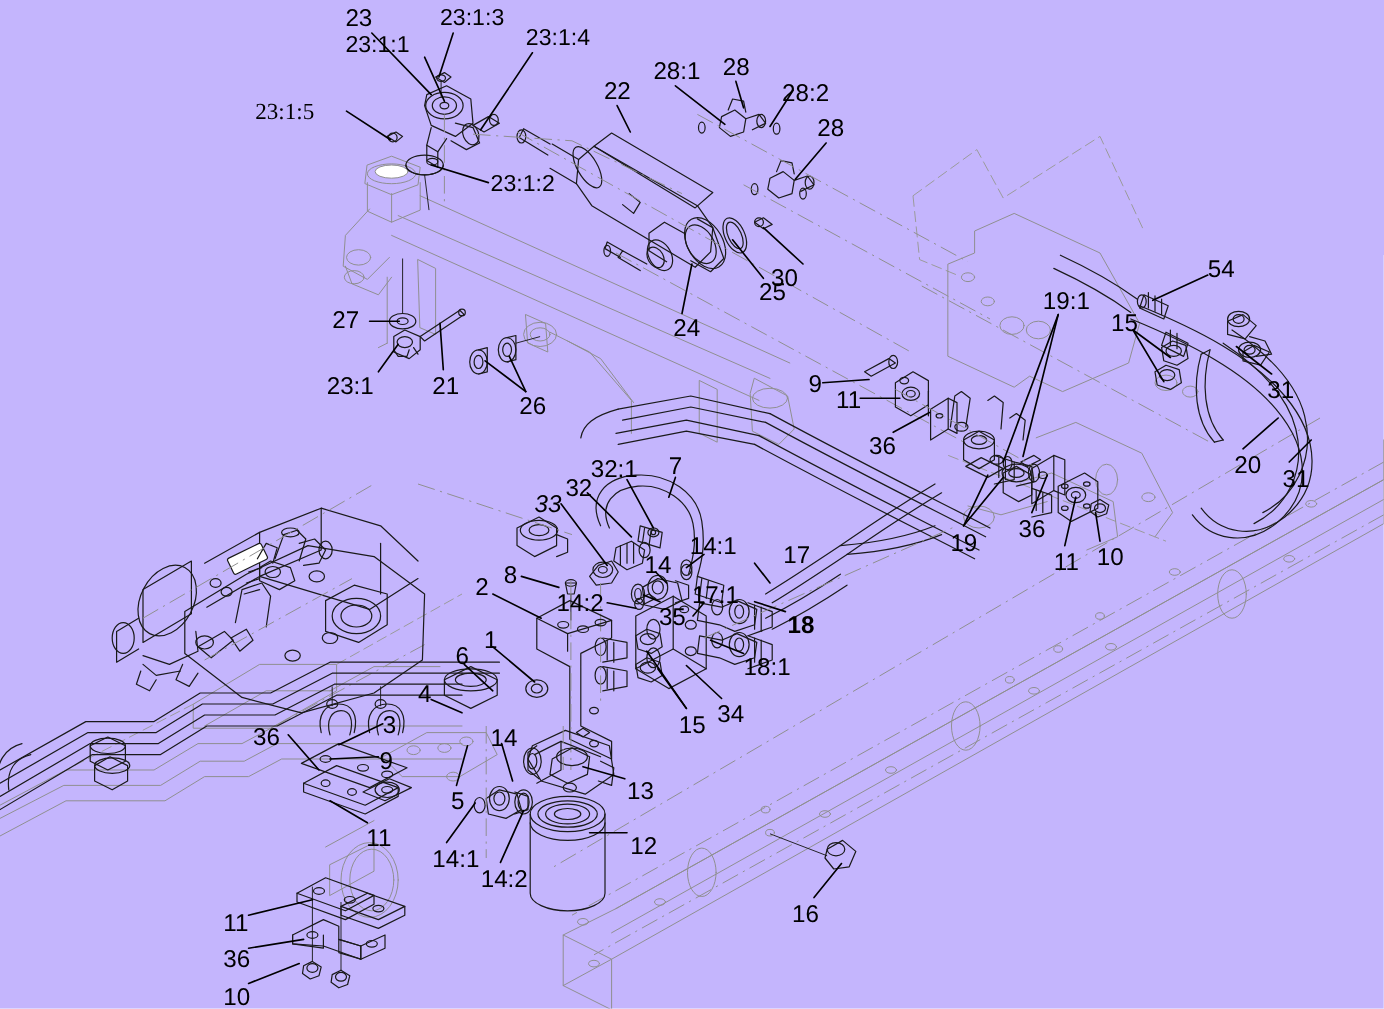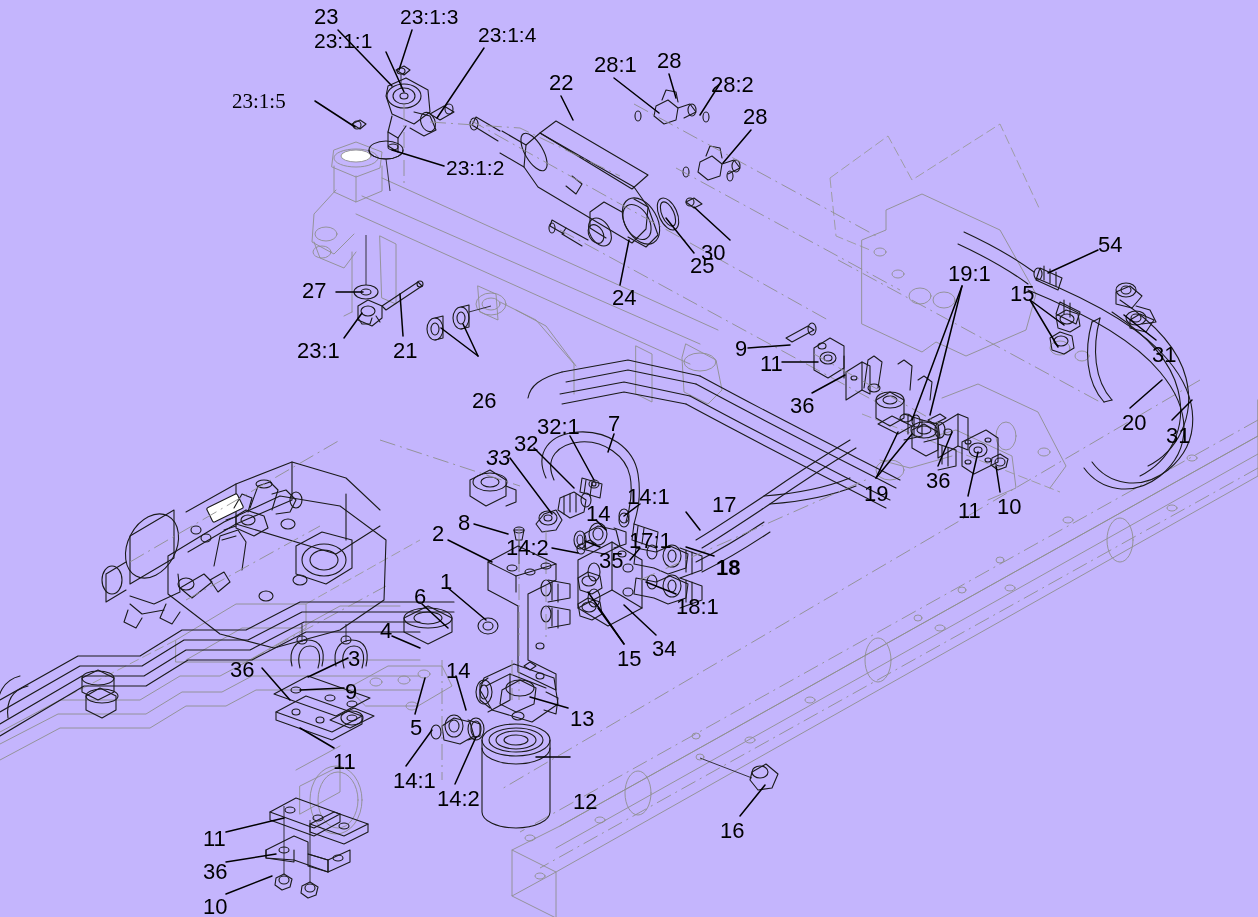--- a/index.html
+++ b/index.html
@@ -655,21 +655,21 @@
       <div class="callout" style="left: 594px; top: 54px;">28:1</div>
       <div class="callout" style="left: 657px; top: 50px;">28</div>
       <div class="callout" style="left: 711px; top: 58px; margin-top: 16px;">28:2</div>
       <div class="callout" style="left: 743px; top: 106px;">28</div>
       <div class="callout" style="left: 701px; top: 242px;">30</div>
       <div class="callout" style="left: 690px; top: 255px;">25</div>
       <div class="callout" style="left: 612px; top: 287px;">24</div>
       <div class="callout" style="left: 302px; top: 280px;">27</div>
       <div class="callout" style="left: 297px; top: 340px;">23:1</div>
       <div class="callout" style="left: 393px; top: 340px;">21</div>
-      <div class="callout" style="left: 472px; top: 358px; margin-top: 32px;">26</div>
+      <div class="callout" style="left: 472px; top: 358px;">26</div>
       <div class="callout" style="left: 1098px; top: 234px;">54</div>
       <div class="callout" style="left: 1010px; top: 283px;">15</div>
       <div class="callout" style="left: 1152px; top: 344px;">31</div>
       <div class="callout" style="left: 948px; top: 263px;">19:1</div>
       <div class="callout" style="left: 1122px; top: 412px;">20</div>
       <div class="callout" style="left: 1166px; top: 425px;">31</div>
       <div class="callout" style="left: 864px; top: 483px;">19</div>
       <div class="callout" style="left: 926px; top: 470px;">36</div>
       <div class="callout" style="left: 958px; top: 500px;">11</div>
       <div class="callout" style="left: 997px; top: 496px;">10</div>
@@ -697,20 +697,20 @@
       <div class="callout" style="left: 380px; top: 620px;">4</div>
       <div class="callout" style="left: 410px; top: 717px;">5</div>
       <div class="callout" style="left: 348px; top: 648px;">3</div>
       <div class="callout" style="left: 230px; top: 659px;">36</div>
       <div class="callout" style="left: 345px; top: 681px;">9</div>
       <div class="callout" style="left: 333px; top: 751px;">11</div>
       <div class="callout" style="left: 393px; top: 770px;">14:1</div>
       <div class="callout" style="left: 446px; top: 660px;">14</div>
       <div class="callout" style="left: 437px; top: 788px;">14:2</div>
       <div class="callout" style="left: 570px; top: 708px; text-align: center;">13</div>
-      <div class="callout" style="left: 573px; top: 758px; margin-top: 33px;">12</div>
+      <div class="callout" style="left: 573px; top: 758px;">12</div>
       <div class="callout" style="left: 203px; top: 828px;">11</div>
       <div class="callout" style="left: 203px; top: 861px;">36</div>
       <div class="callout" style="left: 203px; top: 896px;">10</div>
       <div class="callout" style="left: 720px; top: 820px;">16</div>
     </div>
 
 </div>
 
 </body></html>

